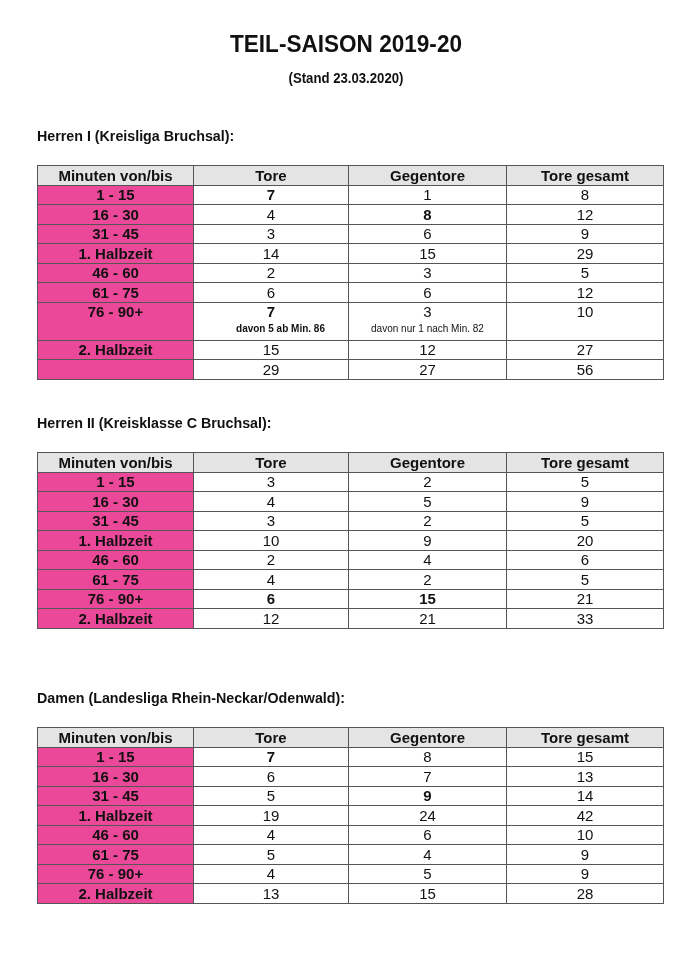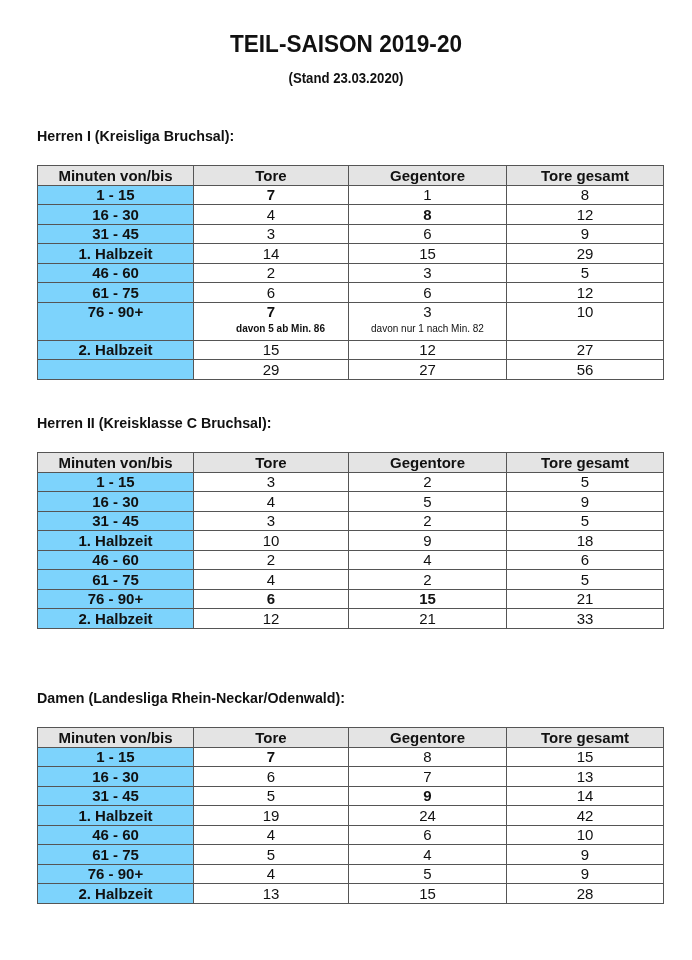--- a/index.html
+++ b/index.html
@@ -29,21 +29,21 @@
     }
     table.stats col.c0 { width: 156px; }
     table.stats col.c1 { width: 155px; }
     table.stats col.c2 { width: 158px; }
     table.stats col.c3 { width: 157px; }
     table.stats th, table.stats td {
       border: 1.3px solid #555;
       text-align: center; padding: 0; height: 18.5px; line-height: 17px;
     }
     table.stats th { background: #e4e4e4; font-weight: bold; margin-left: 8px; }
-    table.stats td.label { background: #7dd3fc; font-weight: bold; }
+    table.stats td.label { background: #ec4899; font-weight: bold; }
     table.stats td.bold { font-weight: bold; }
     table.stats td.tall { height: 37px; vertical-align: top; }
     .note { display: block; font-size: 10px; line-height: 12px; margin-top: 3px; }
     .note.bold { font-weight: bold; padding-left: 19px; }
   </style>
 </head>
 <body>
 
 <div class="title">TEIL-SAISON 2019-20</div>
 <div class="subtitle">(Stand 23.03.2020)</div>
@@ -160,21 +160,21 @@
     <tr>
       <td class="label">31 - 45</td>
       <td>3</td>
       <td>2</td>
       <td>5</td>
     </tr>
     <tr>
       <td class="label">1. Halbzeit</td>
       <td>10</td>
       <td>9</td>
-      <td>18</td>
+      <td>20</td>
     </tr>
     <tr>
       <td class="label">46 - 60</td>
       <td>2</td>
       <td>4</td>
       <td>6</td>
     </tr>
     <tr>
       <td class="label">61 - 75</td>
       <td>4</td>

